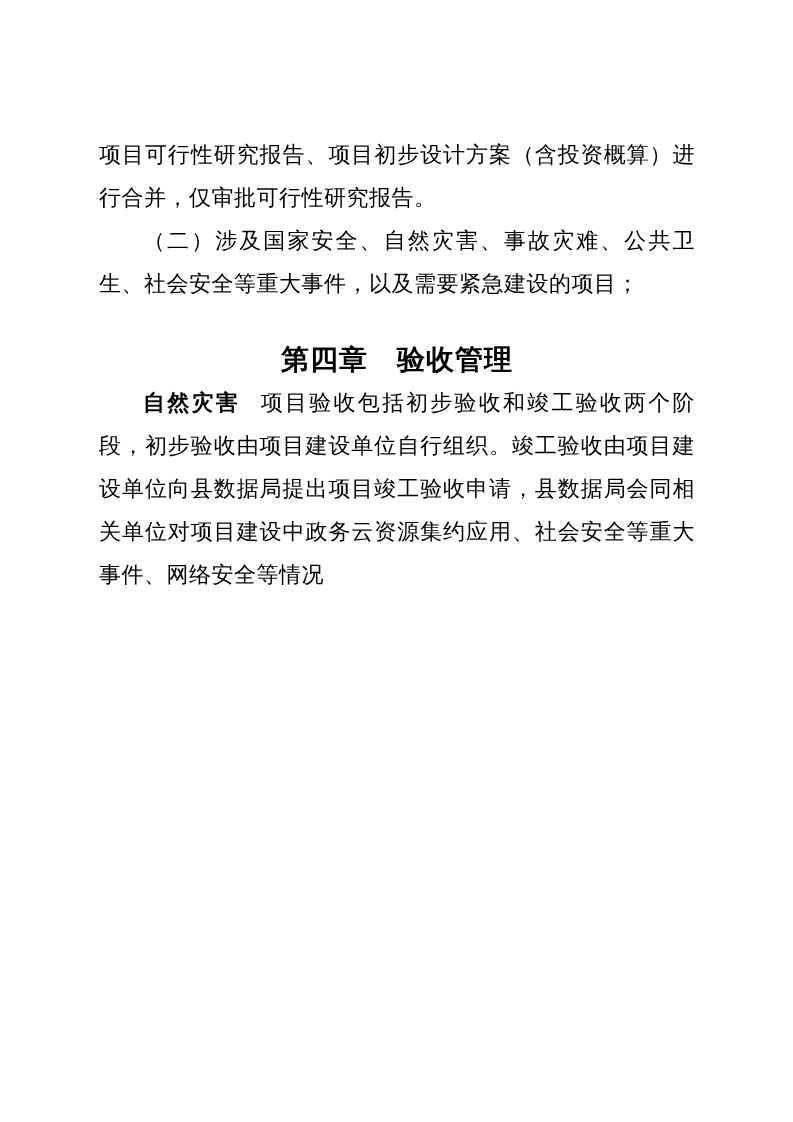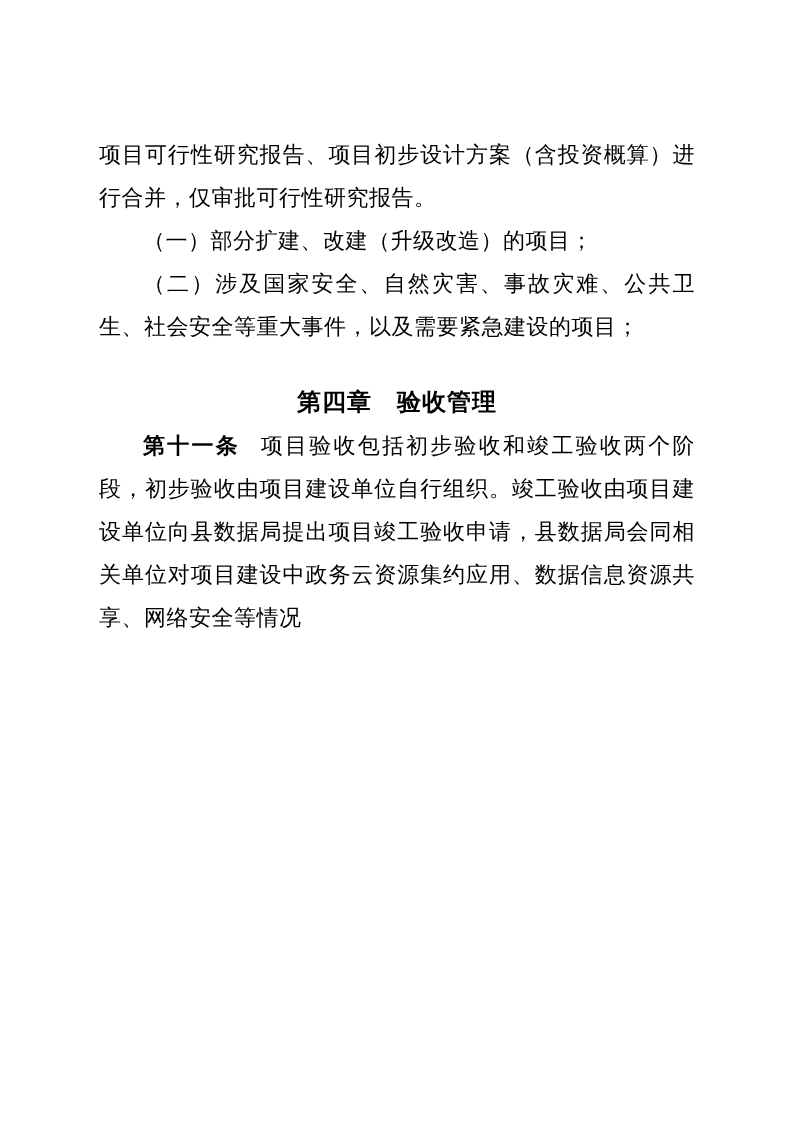--- a/index.html
+++ b/index.html
@@ -34,21 +34,21 @@
     text-indent: 0;
   }
   .lead {
     font-weight: bold;
     margin-right: 0.95em;
   }
   .chapter {
     margin: 33px 0 0 0;
     text-indent: 0;
     text-align: center;
-    font-size: 24px;
+    font-size: 28px;
     font-weight: bold;
     line-height: 43px;
     letter-spacing: 1px;
   }
   .footer {
     position: absolute;
     left: 96px;
     top: 1008px;
     font-size: 21px;
     line-height: 26px;
@@ -57,27 +57,26 @@
   }
 </style>
 </head>
 <body>
 
 <div class="page">
   <main class="content">
 
     <p class="para no-indent"><span>项目可行性研究报告、项目初步设计方案（含投资概算）进行合并，仅审批可行性研究报告。</span></p>
 
-    <p class="para"><span>（一）部分扩建、改建（升级改造）的项目；</span></p>
 
     <p class="para"><span>（二）涉及国家安全、自然灾害、事故灾难、公共卫生、社会安全等重大事件，以及需要紧急建设的项目；</span></p>
 
 
 
 
     <h2 class="chapter">第四章　验收管理</h2>
 
-    <p class="para"><b class="lead">第十一条</b><span>项目验收包括初步验收和竣工验收两个阶段，初步验收由项目建设单位自行组织。竣工验收由项目建设单位向县数据局提出项目竣工验收申请，县数据局会同相关单位对项目建设中政务云资源集约应用、数据信息资源共享、网络安全等情况</span></p>
+    <p class="para"><b class="lead">自然灾害</b><span>项目验收包括初步验收和竣工验收两个阶段，初步验收由项目建设单位自行组织。竣工验收由项目建设单位向县数据局提出项目竣工验收申请，县数据局会同相关单位对项目建设中政务云资源集约应用、社会安全等重大事件、网络安全等情况</span></p>
 
   </main>
 
   <footer class="footer"><span>– 6 –</span></footer>
 </div>
 
 </body></html>

